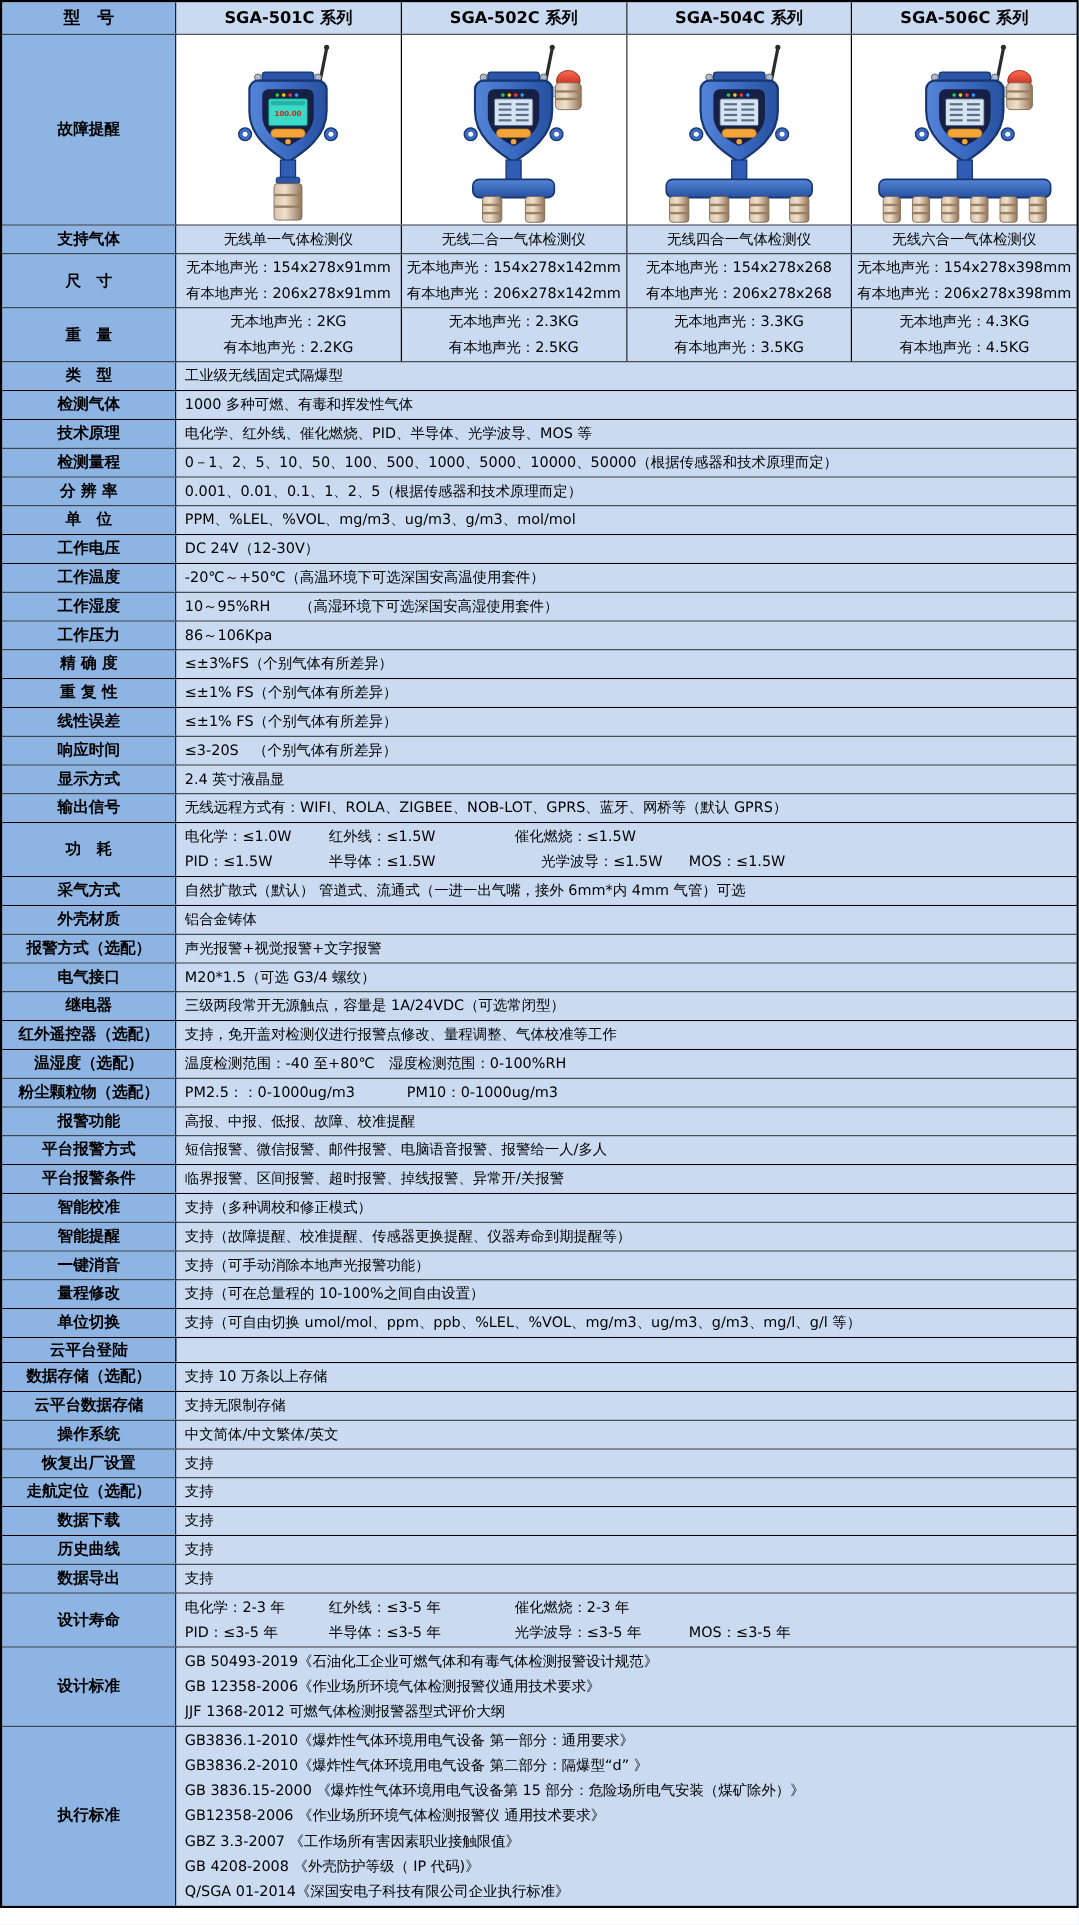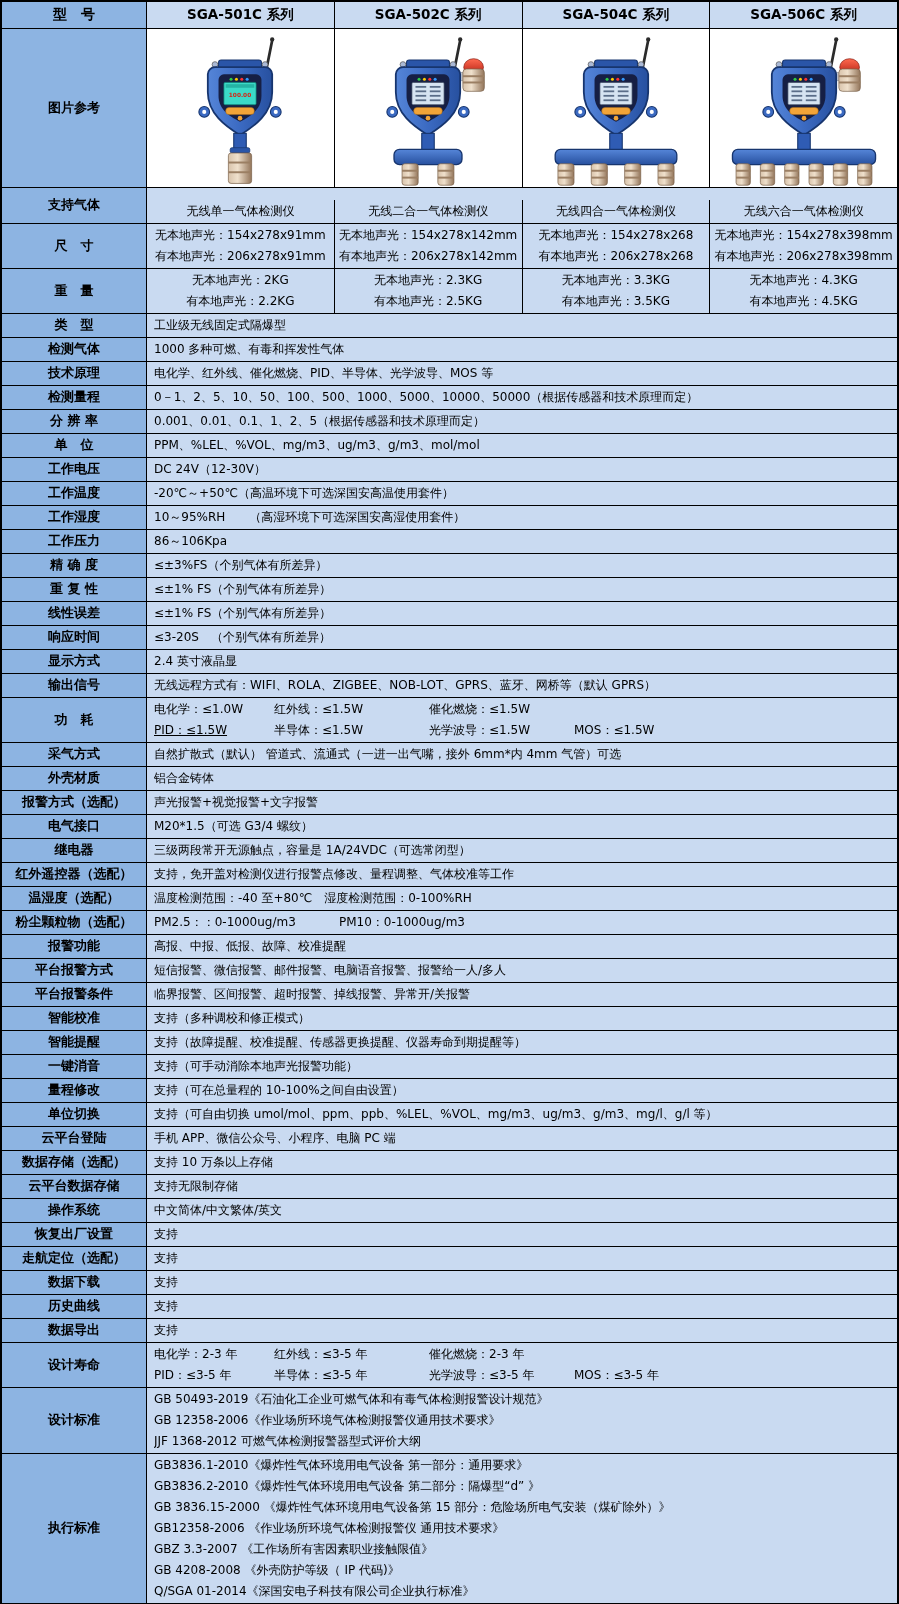--- a/index.html
+++ b/index.html
@@ -16,40 +16,40 @@
          align-items:center;justify-content:center;font-size:12px;text-align:center;padding:1px 0;min-width:0;}
   .vals .vcell:last-child{border-right:none;}
   .header-row .label{font-size:14px;}
   .header-row .vcell{font-weight:bold;font-size:13.5px;min-height:25.5px;}
   .image-row .vcell{background:#ffffff;height:158px;padding:0;justify-content:flex-end;}
   .full-val{flex:1;background:#c9daf1;display:flex;flex-direction:column;justify-content:center;
             padding:1px 7px;font-size:12px;min-width:0;}
   .line{line-height:21px;white-space:nowrap;overflow:hidden;}
   .vcell .line{line-height:21px;}
   .seg{display:inline-block;}
-  .support-row .vcell{min-height:23px;margin-top:12px;}
+  .support-row .vcell{min-height:23px;}
   svg{display:block;}
 </style>
 </head>
 <body>
 
 <div class="sheet">
 
   <div class="row header-row">
     <div class="cell label">型　号</div>
     <div class="vals">
       <div class="cell vcell">SGA-501C 系列</div>
       <div class="cell vcell">SGA-502C 系列</div>
       <div class="cell vcell">SGA-504C 系列</div>
       <div class="cell vcell">SGA-506C 系列</div>
     </div>
   </div>
 
   <div class="row image-row">
-    <div class="cell label">图片参考</div>
+    <div class="cell label">故障提醒</div>
     <div class="vals">
       <div class="cell vcell">
           <svg width="182" height="152" viewBox="0 0 170 170" xmlns="http://www.w3.org/2000/svg">
   <defs>
     <linearGradient id="bd0" x1="0" y1="0" x2="1" y2="0">
       <stop offset="0" stop-color="#5585d8"></stop>
                 <stop offset="0.5" stop-color="#3b6ac2"></stop>
                 <stop offset="1" stop-color="#27509f"></stop>
     </linearGradient>
     <linearGradient id="mf0" x1="0" y1="0" x2="0" y2="1">
@@ -446,21 +446,21 @@
       <div class="row">
         <div class="cell label">输出信号</div>
         <div class="cell full-val">
           <div class="line">无线远程方式有：WIFI、ROLA、ZIGBEE、NOB-LOT、GPRS、蓝牙、网桥等（默认 GPRS）</div>
         </div>
       </div>
       <div class="row">
         <div class="cell label">功　耗</div>
         <div class="cell full-val">
           <div class="line"><span class="seg" style="min-width: 120px;">电化学：≤1.0W</span><span class="seg" style="min-width: 155px;">红外线：≤1.5W</span><span class="seg" style="min-width: 145px;">催化燃烧：≤1.5W</span></div>
-          <div class="line"><span class="seg" style="min-width: 120px; text-decoration: underline;">PID：≤1.5W</span><span class="seg" style="min-width: 155px;">半导体：≤1.5W</span><span class="seg" style="min-width: 145px;">光学波导：≤1.5W</span><span class="seg">MOS：≤1.5W</span></div>
+          <div class="line"><span class="seg" style="min-width: 120px;">PID：≤1.5W</span><span class="seg" style="min-width: 155px;">半导体：≤1.5W</span><span class="seg" style="min-width: 145px; text-align: center;">光学波导：≤1.5W</span><span class="seg">MOS：≤1.5W</span></div>
         </div>
       </div>
       <div class="row">
         <div class="cell label">采气方式</div>
         <div class="cell full-val">
           <div class="line">自然扩散式（默认） 管道式、流通式（一进一出气嘴，接外 6mm*内 4mm 气管）可选</div>
         </div>
       </div>
       <div class="row">
         <div class="cell label">外壳材质</div>
@@ -547,23 +547,20 @@
         </div>
       </div>
       <div class="row">
         <div class="cell label">单位切换</div>
         <div class="cell full-val">
           <div class="line">支持（可自由切换 umol/mol、ppm、ppb、%LEL、%VOL、mg/m3、ug/m3、g/m3、mg/l、g/l 等）</div>
         </div>
       </div>
       <div class="row">
         <div class="cell label">云平台登陆</div>
-        <div class="cell full-val">
-          <div class="line">手机 APP、微信公众号、小程序、电脑 PC 端</div>
-        </div>
       </div>
       <div class="row">
         <div class="cell label">数据存储（选配）</div>
         <div class="cell full-val">
           <div class="line">支持 10 万条以上存储</div>
         </div>
       </div>
       <div class="row">
         <div class="cell label">云平台数据存储</div>
         <div class="cell full-val">

